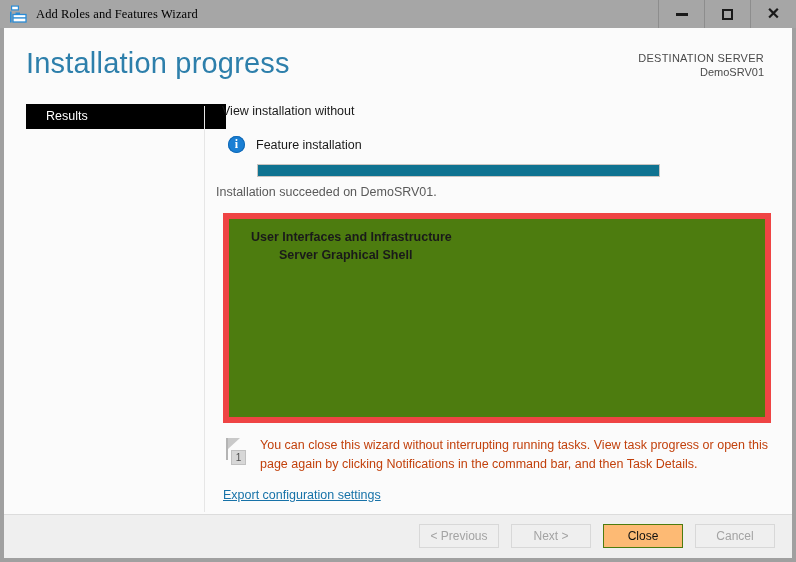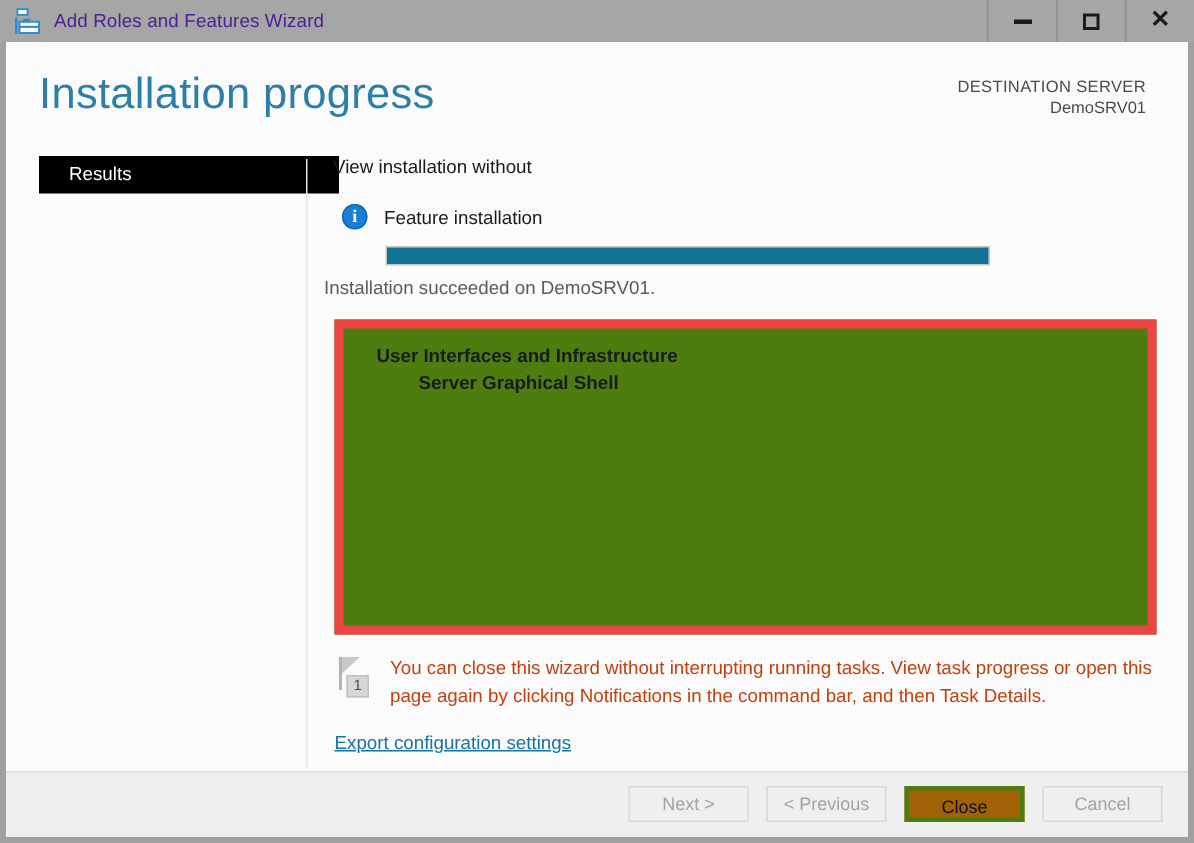--- a/index.html
+++ b/index.html
@@ -39,23 +39,24 @@
   .title-icon {
     width: 20px;
     height: 20px;
     margin-left: 8px;
     margin-right: 8px;
     flex: 0 0 auto;
     position: relative;
   }
   .title-text {
     font-size: 12.5px;
-    color: #4c1d95;
+    color: #000000;
     letter-spacing: 0.1px;
     white-space: nowrap;
+    font-family: Liberation Serif, serif;
   }
   .caption-buttons {
     position: absolute;
     right: 0; top: 0;
     height: 28px;
     display: flex;
   }
   .cap-btn {
     width: 46px;
     height: 28px;
@@ -350,22 +351,22 @@
     box-sizing: border-box;
     white-space: nowrap;
     cursor: pointer;
   }
   .btn.disabled {
     color: #a3a3a3;
     border-color: #d8d8d8;
     cursor: default;
   }
   .btn.default {
-    border: 3px solid #4d7c0f;
-    background: #a16207;
+    border: 1px solid #4d7c0f;
+    background: #fdba74;
     color: #111111;
   }
 </style>
 </head>
 <body>
 
 <div class="window">
 
   <div class="titlebar">
     <div class="title-icon">
@@ -436,21 +437,21 @@
           <span class="flag-badge">1</span>
         </span>
         <span class="note-text">You can close this wizard without interrupting running tasks. View task progress or open this page again by clicking Notifications in the command bar, and then Task Details.</span>
       </div>
 
       <span class="export-link">Export configuration settings</span>
     </div>
 
     <div class="footer">
       <div class="footer-buttons">
+        <div class="btn disabled">&lt; Previous</div>
         <div class="btn disabled">Next &gt;</div>
-        <div class="btn disabled">&lt; Previous</div>
         <div class="btn default">Close</div>
         <div class="btn disabled">Cancel</div>
       </div>
     </div>
 
   </div>
 </div>
 
 </body></html>

